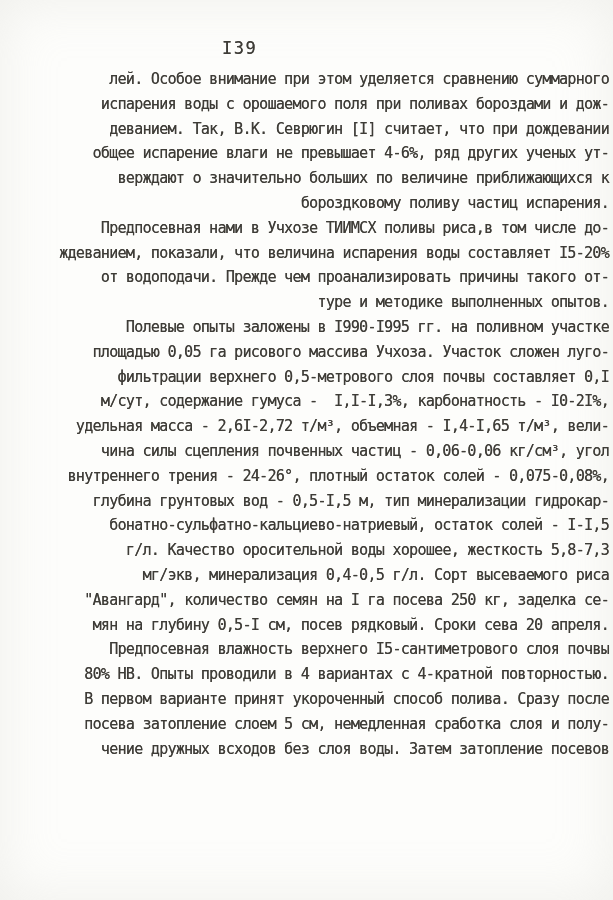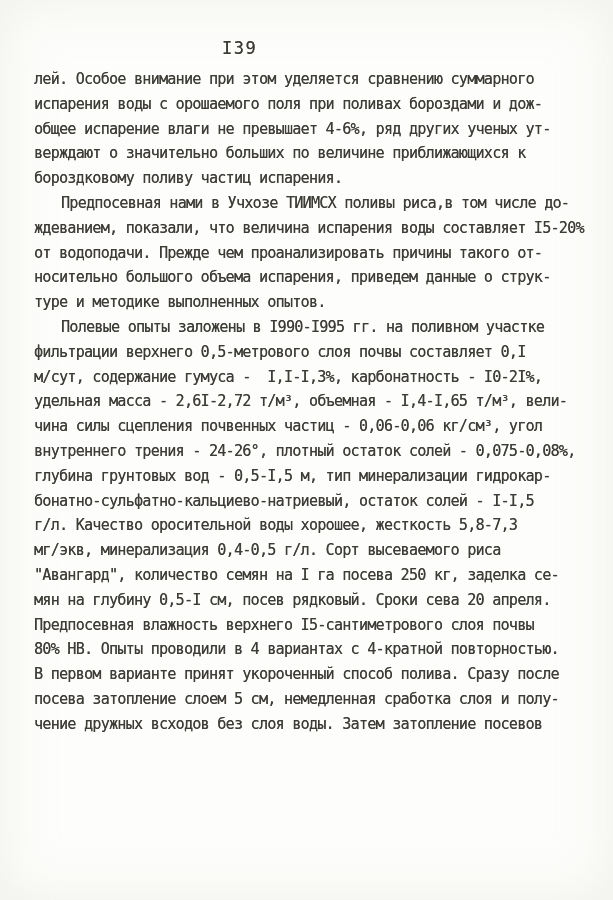--- a/index.html
+++ b/index.html
@@ -23,20 +23,21 @@
     top: 38px;
     font-size: 17px;
     letter-spacing: 1.5px;
     text-shadow: 0 0 0.6px rgba(62, 60, 55, 0.85);
   }
   .page-body {
     position: absolute;
     left: 34px;
     top: 67px;
     width: 575px;
+    text-align: right;
   }
   .paragraph {
     margin: 0;
     padding: 0;
   }
   .line {
     white-space: pre;
     font-size: 15px;
     line-height: 24.8px;
     letter-spacing: -0.7px;
@@ -48,33 +49,34 @@
 </style>
 </head>
 <body>
 
 <div class="page" style="background: rgb(253, 253, 251); color: rgb(62, 60, 55);">
   <div class="page-number">I39</div>
   <div class="page-body">
       <div class="paragraph">
         <div class="line">лей. Особое внимание при этом уделяется сравнению суммарного</div>
         <div class="line">испарения воды с орошаемого поля при поливах бороздами и дож-</div>
+        <div class="line">деванием. Так, В.К. Севрюгин [I] считает, что при дождевании</div>
         <div class="line">общее испарение влаги не превышает 4-6%, ряд других ученых ут-</div>
         <div class="line">верждают о значительно больших по величине приближающихся к</div>
         <div class="line">бороздковому поливу частиц испарения.</div>
       </div>
       <div class="paragraph">
         <div class="line indent">Предпосевная нами в Учхозе ТИИМСХ поливы риса,в том числе до-</div>
         <div class="line">ждеванием, показали, что величина испарения воды составляет I5-20%</div>
         <div class="line">от водоподачи. Прежде чем проанализировать причины такого от-</div>
-        <div class="line">носительно большого объема испарения, приведем данные о струк-</div>
         <div class="line">туре и методике выполненных опытов.</div>
       </div>
       <div class="paragraph">
         <div class="line indent">Полевые опыты заложены в I990-I995 гг. на поливном участке</div>
+        <div class="line">площадью 0,05 га рисового массива Учхоза. Участок сложен луго-</div>
         <div class="line">фильтрации верхнего 0,5-метрового слоя почвы составляет 0,I</div>
         <div class="line">м/сут, содержание гумуса -  I,I-I,3%, карбонатность - I0-2I%,</div>
         <div class="line">удельная масса - 2,6I-2,72 т/м³, объемная - I,4-I,65 т/м³, вели-</div>
         <div class="line">чина силы сцепления почвенных частиц - 0,06-0,06 кг/см³, угол</div>
         <div class="line">внутреннего трения - 24-26°, плотный остаток солей - 0,075-0,08%,</div>
         <div class="line">глубина грунтовых вод - 0,5-I,5 м, тип минерализации гидрокар-</div>
         <div class="line">бонатно-сульфатно-кальциево-натриевый, остаток солей - I-I,5</div>
         <div class="line">г/л. Качество оросительной воды хорошее, жесткость 5,8-7,3</div>
         <div class="line">мг/экв, минерализация 0,4-0,5 г/л. Сорт высеваемого риса</div>
         <div class="line">"Авангард", количество семян на I га посева 250 кг, заделка се-</div>

